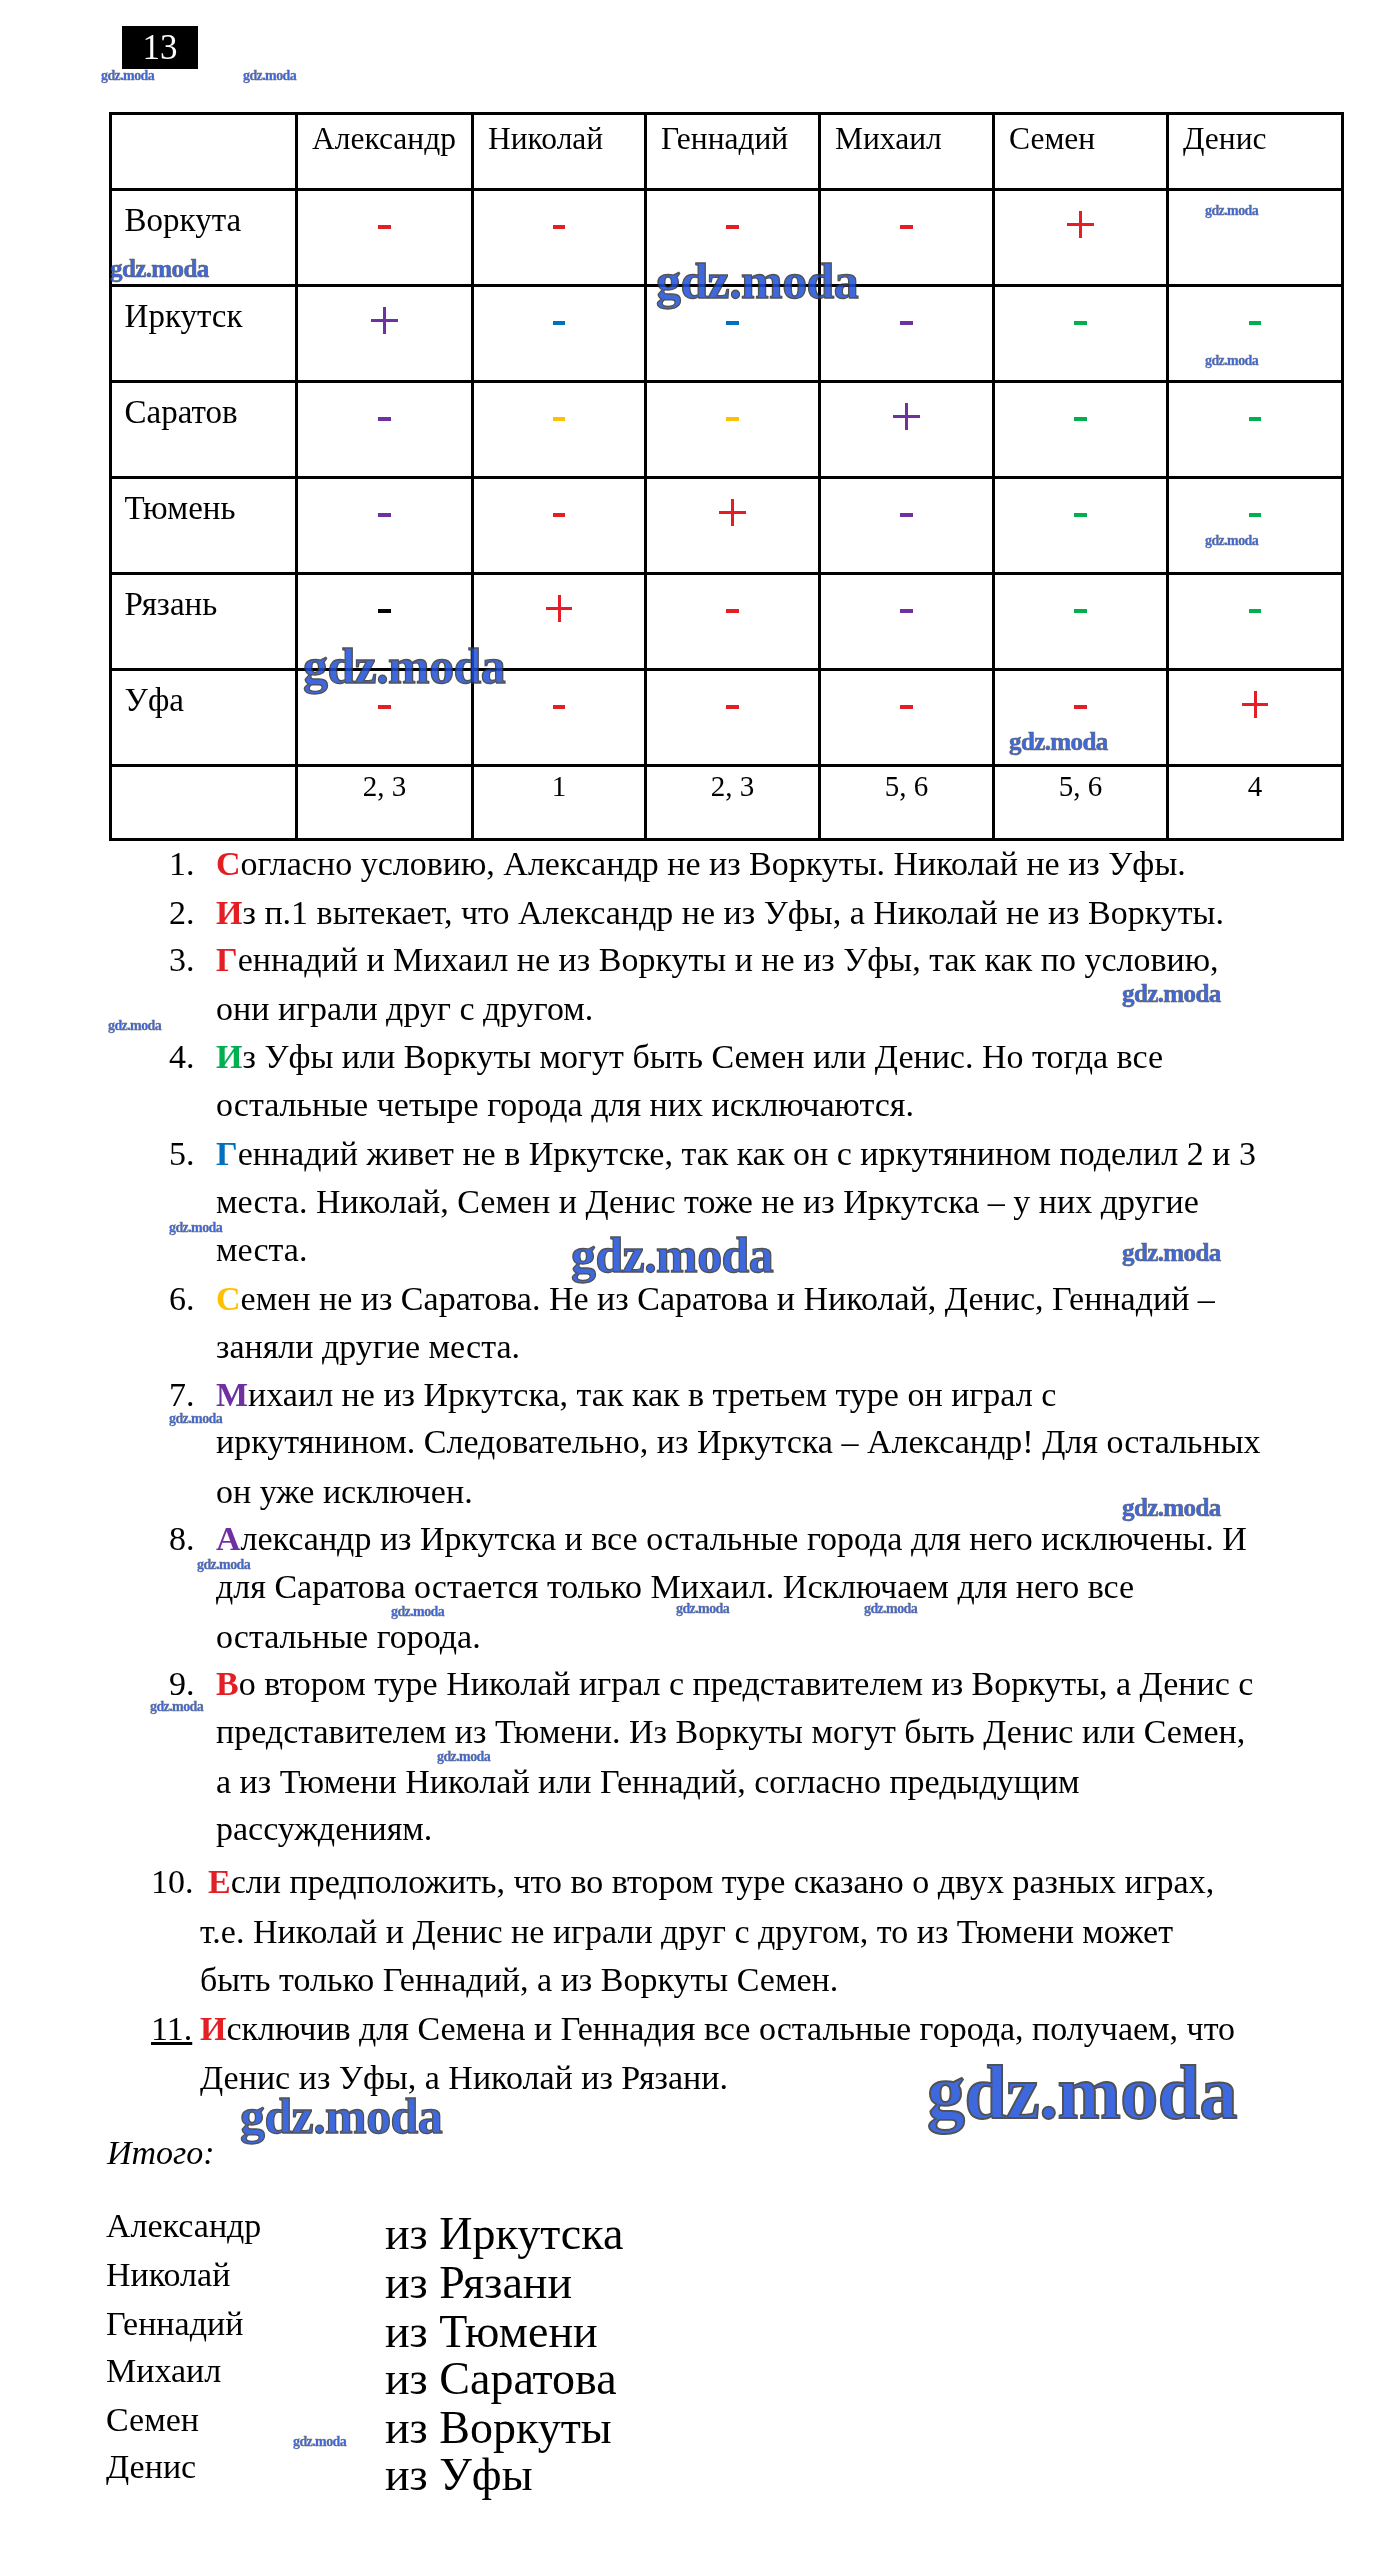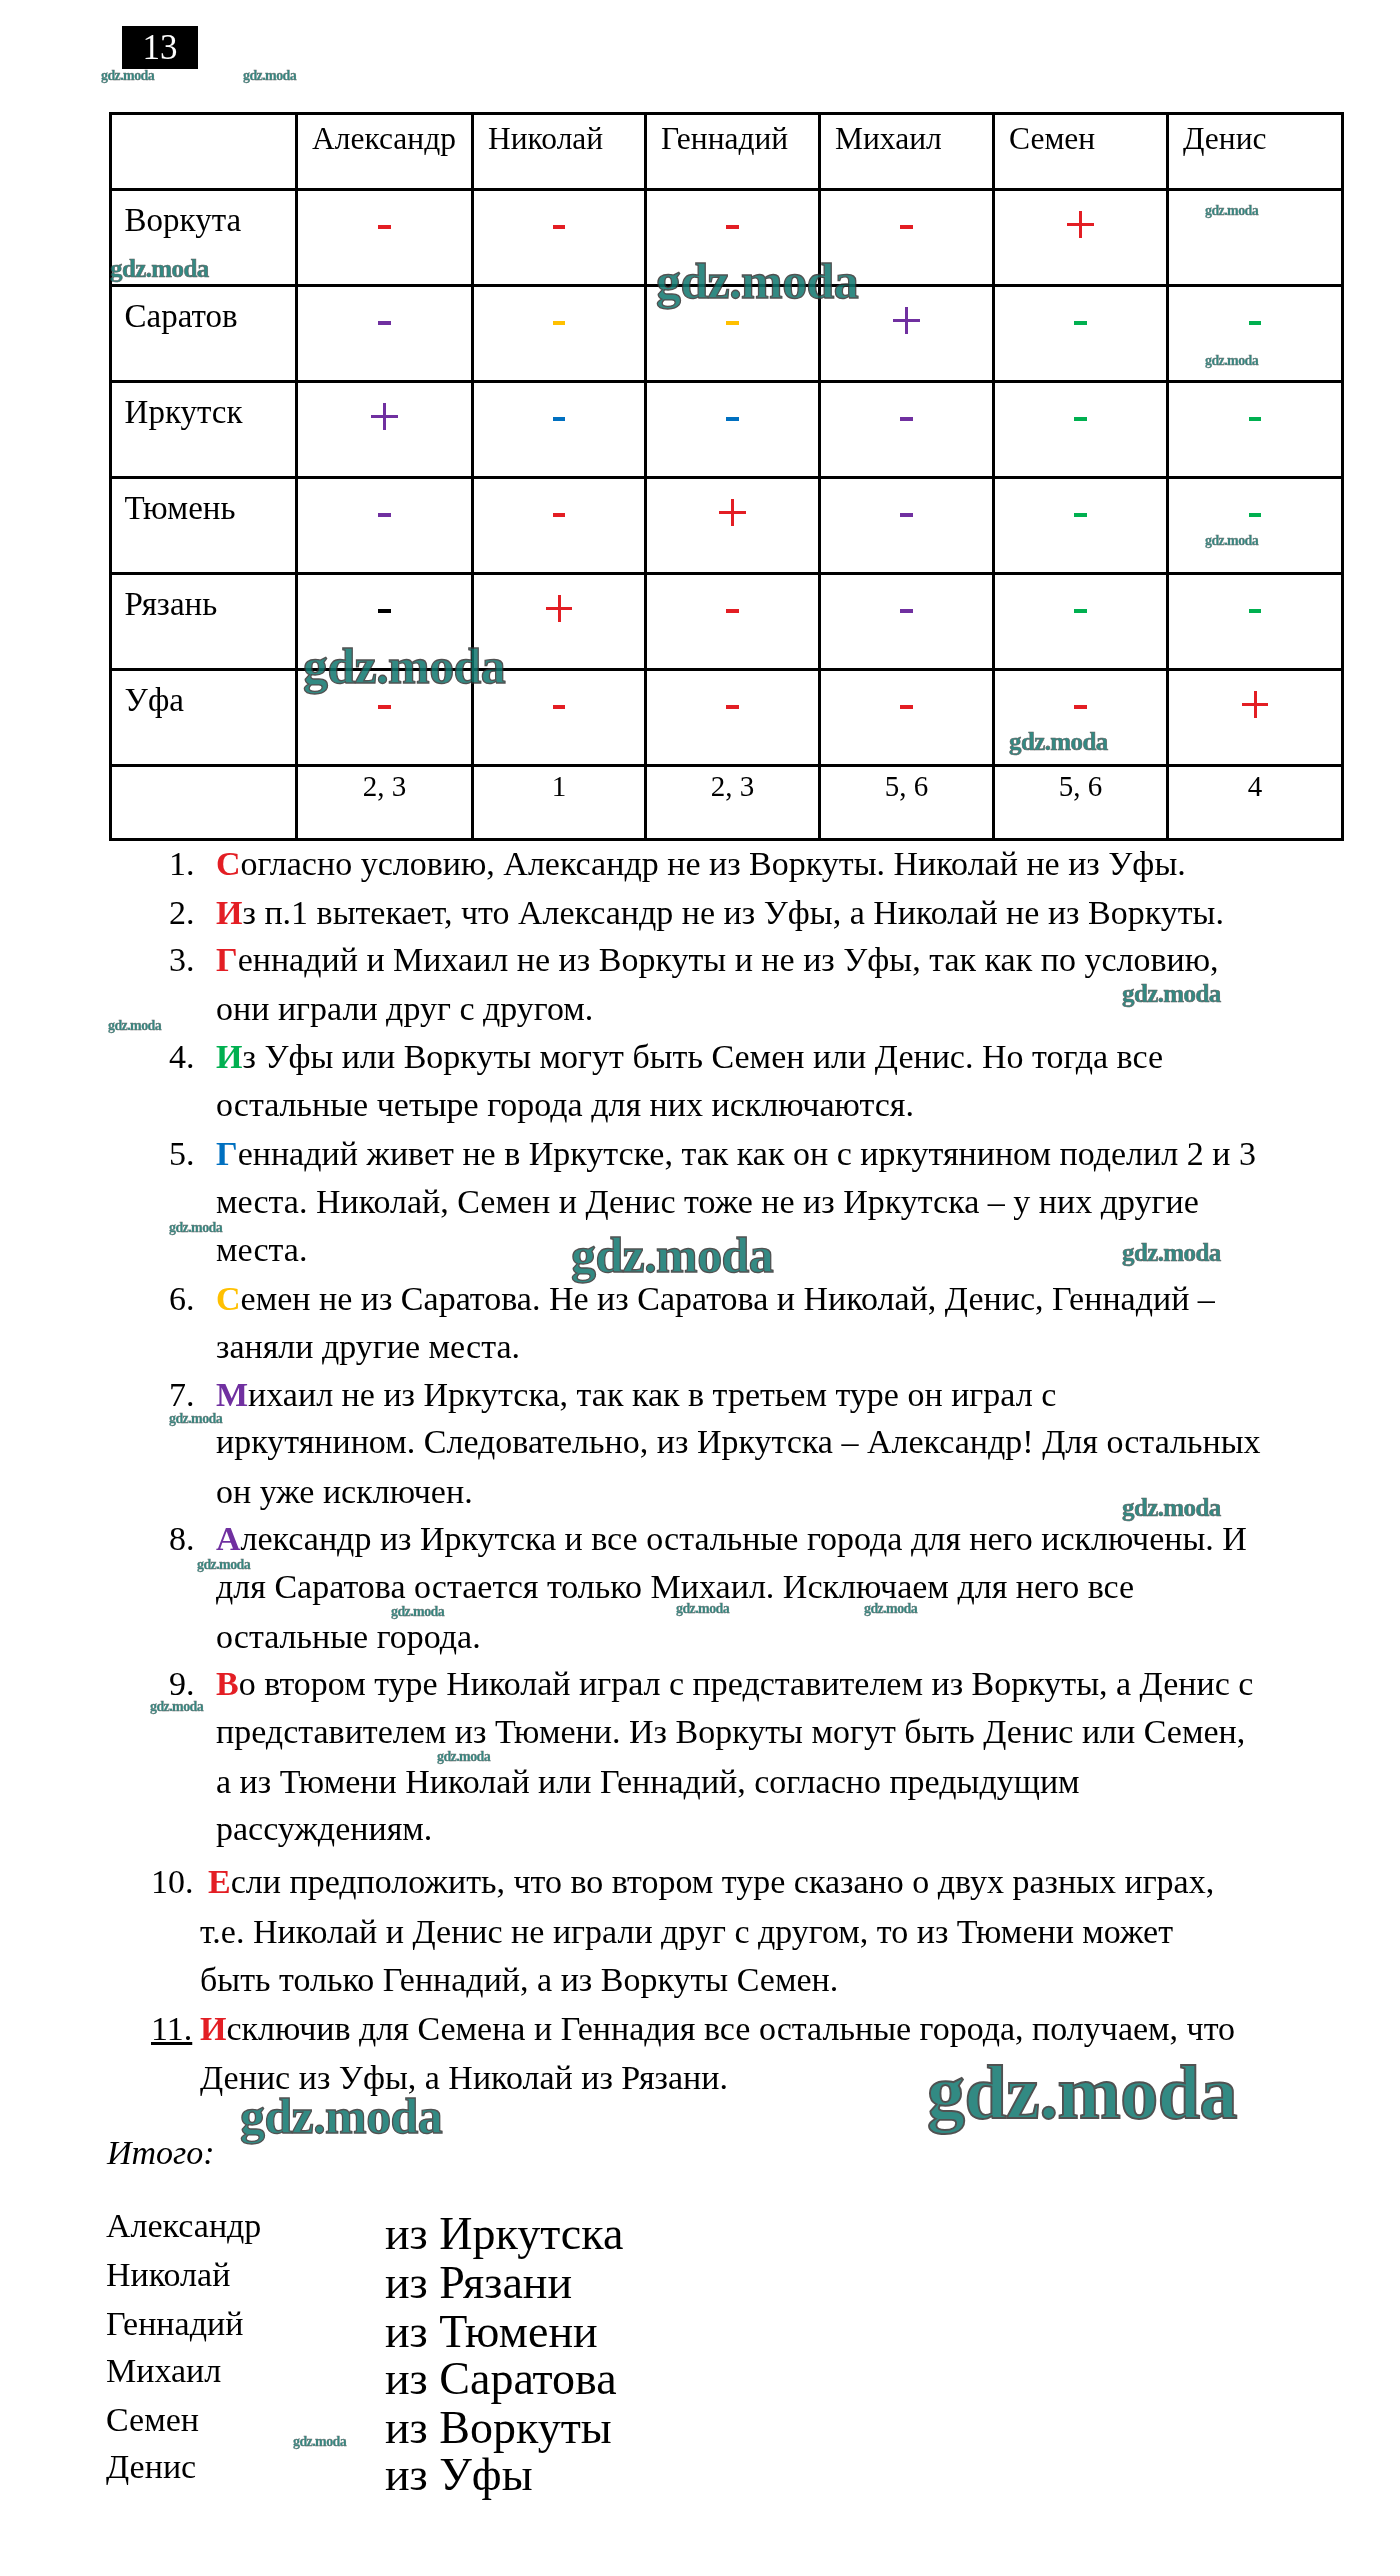--- a/index.html
+++ b/index.html
@@ -1,20 +1,20 @@
 <!DOCTYPE html>
 <html style="font-size:10px"><head>
 <meta charset="utf-8">
 <style>
   html, body { margin:0; padding:0; background:#fff; }
   body { width:1401px; height:2576px; position:relative; overflow:hidden;
          font-family:"Liberation Serif", serif; color:#000; }
   .pagenum { position:absolute; left:122px; top:26px; width:76px; height:43px; background:#000;
              color:#fff; font-size:35px; text-align:center; line-height:43px; }
-  .wm { position:absolute; font-family:"Liberation Serif", serif; font-weight:bold; color:#0f766e;
+  .wm { position:absolute; font-family:"Liberation Serif", serif; font-weight:bold; color:#1d4ed8;
         -webkit-text-stroke:0.6px #444; letter-spacing:-0.6px; white-space:nowrap; opacity:.85; }
   .wm.s { font-size:14px; -webkit-text-stroke:0.3px #555; }
   .wm.m { font-size:25px; }
   .wm.l { font-size:50px; -webkit-text-stroke:1.3px #333; }
   .wm.xl { font-size:76px; -webkit-text-stroke:1.9px #333; }
   table.grid { position:absolute; left:109px; top:112px; border-collapse:collapse; }
   table.grid td { border:3.2px solid #000; padding:0; vertical-align:top; position:relative; }
   .hdr td { height:73px; }
   .row td { height:93px; }
   .foot td { height:71px; }
@@ -83,56 +83,56 @@
         </td>
         <td>
           <span class="mark"><span class="plus" style="color: rgb(227, 30, 36);"></span></span>
         </td>
         <td>
           <span class="mark"></span>
         </td>
       </tr>
       <tr class="row">
         <td>
+          <span class="cityname">Иркутск</span>
+        </td>
+        <td>
+          <span class="mark"><span class="plus" style="color: rgb(112, 48, 160);"></span></span>
+        </td>
+        <td>
+          <span class="mark"><span class="minus" style="background: rgb(0, 112, 192);"></span></span>
+        </td>
+        <td>
+          <span class="mark"><span class="minus" style="background: rgb(0, 112, 192);"></span></span>
+        </td>
+        <td>
+          <span class="mark"><span class="minus" style="background: rgb(112, 48, 160);"></span></span>
+        </td>
+        <td>
+          <span class="mark"><span class="minus" style="background: rgb(0, 176, 80);"></span></span>
+        </td>
+        <td>
+          <span class="mark"><span class="minus" style="background: rgb(0, 176, 80);"></span></span>
+        </td>
+      </tr>
+      <tr class="row">
+        <td>
           <span class="cityname">Саратов</span>
         </td>
         <td>
           <span class="mark"><span class="minus" style="background: rgb(112, 48, 160);"></span></span>
         </td>
         <td>
           <span class="mark"><span class="minus" style="background: rgb(255, 192, 0);"></span></span>
         </td>
         <td>
           <span class="mark"><span class="minus" style="background: rgb(255, 192, 0);"></span></span>
         </td>
         <td>
           <span class="mark"><span class="plus" style="color: rgb(112, 48, 160);"></span></span>
-        </td>
-        <td>
-          <span class="mark"><span class="minus" style="background: rgb(0, 176, 80);"></span></span>
-        </td>
-        <td>
-          <span class="mark"><span class="minus" style="background: rgb(0, 176, 80);"></span></span>
-        </td>
-      </tr>
-      <tr class="row">
-        <td>
-          <span class="cityname">Иркутск</span>
-        </td>
-        <td>
-          <span class="mark"><span class="plus" style="color: rgb(112, 48, 160);"></span></span>
-        </td>
-        <td>
-          <span class="mark"><span class="minus" style="background: rgb(0, 112, 192);"></span></span>
-        </td>
-        <td>
-          <span class="mark"><span class="minus" style="background: rgb(0, 112, 192);"></span></span>
-        </td>
-        <td>
-          <span class="mark"><span class="minus" style="background: rgb(112, 48, 160);"></span></span>
         </td>
         <td>
           <span class="mark"><span class="minus" style="background: rgb(0, 176, 80);"></span></span>
         </td>
         <td>
           <span class="mark"><span class="minus" style="background: rgb(0, 176, 80);"></span></span>
         </td>
       </tr>
       <tr class="row">
         <td>

